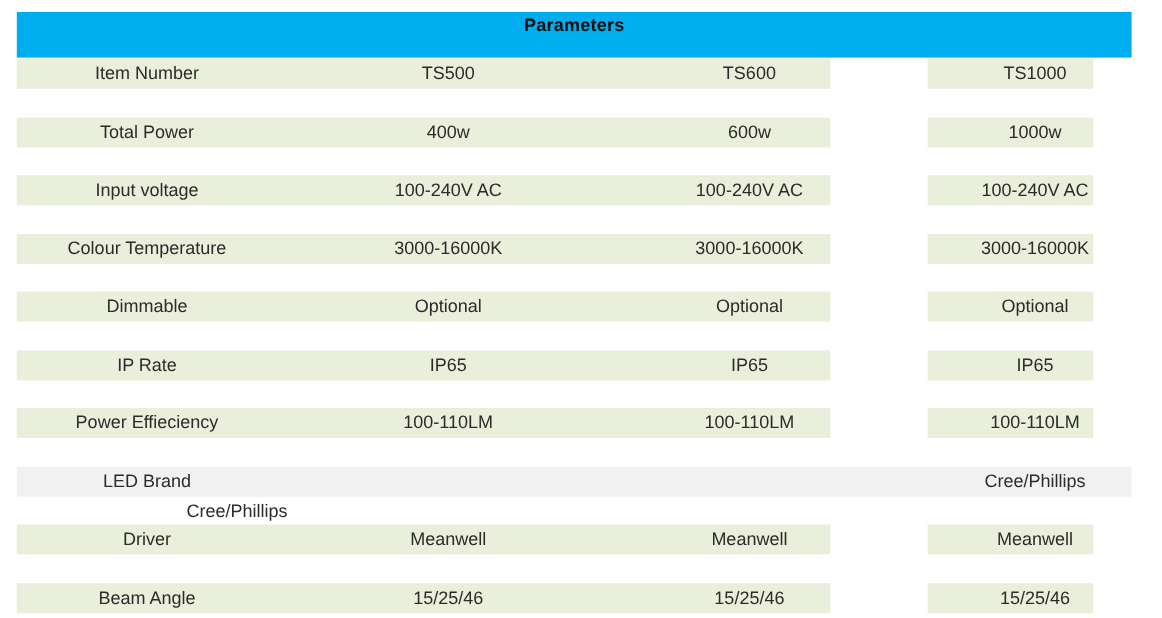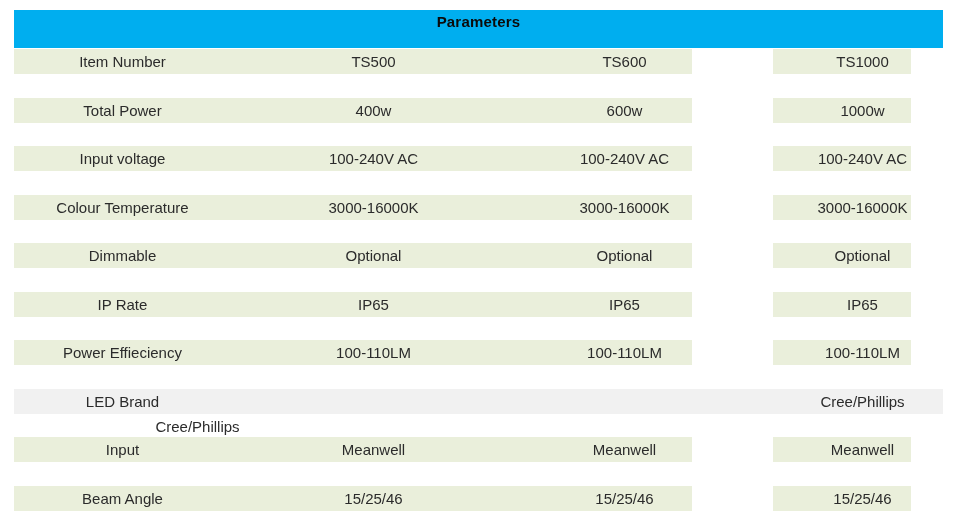--- a/index.html
+++ b/index.html
@@ -154,21 +154,21 @@
       <div class="cell cell-label">LED Brand</div>
       <div class="cell cell-ts500">Cree/Phillips</div>
       <div class="cell cell-ts600">Cree/Phillips</div>
     </div>
     <div class="gapcol"></div>
     <div class="cell band-right">Cree/Phillips</div>
   </div>
 
   <div class="row">
     <div class="band-left">
-      <div class="cell cell-label">Input</div>
+      <div class="cell cell-label">Driver</div>
       <div class="cell cell-ts500">Meanwell</div>
       <div class="cell cell-ts600">Meanwell</div>
     </div>
     <div class="gapcol"></div>
     <div class="cell band-right">Meanwell</div>
   </div>
 
   <div class="row">
     <div class="band-left">
       <div class="cell cell-label">Beam Angle</div>

